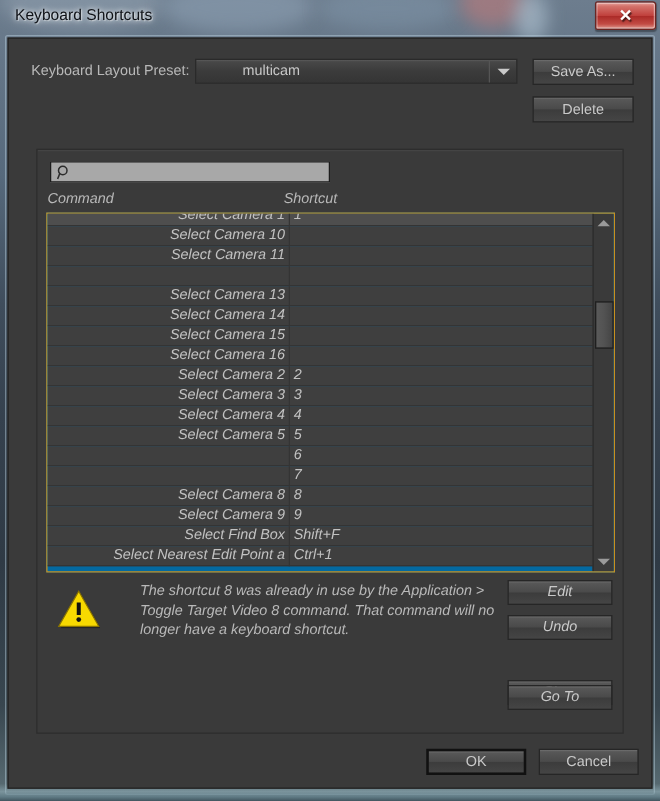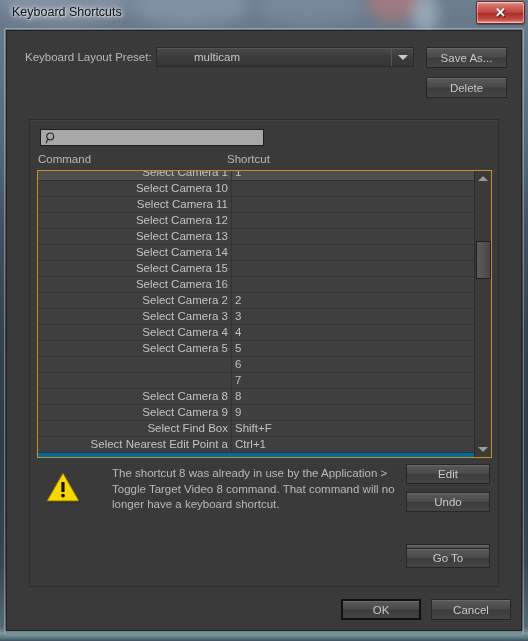--- a/index.html
+++ b/index.html
@@ -147,20 +147,21 @@
   #btn-delete  { position: absolute; left: 419px; top: 46px; width: 81px; height: 21px; }
 
   
   #inner-panel {
     position: absolute; left: 22px; top: 88px;
     width: 470px; height: 468px;
     background: #3a3a3a;
     border: 1px solid #2d2d2d;
     box-shadow: inset 0 1px 0 rgba(255,255,255,.05);
     box-sizing: border-box;
+    font-style: italic;
   }
 
   
   #search-box {
     position: absolute; left: 10px; top: 9px;
     width: 224px; height: 17px;
     background: #a8a8a8;
     border: 1px solid #1d1d1d;
     box-sizing: border-box;
     cursor: text;
@@ -352,21 +353,20 @@
               <div class="cmd">Select Camera 10</div>
               <div class="vdiv"></div>
               <div class="sc"></div>
             </div>
             <div class="row">
               <div class="cmd">Select Camera 11</div>
               <div class="vdiv"></div>
               <div class="sc"></div>
             </div>
             <div class="row">
-              <div class="cmd">Select Camera 12</div>
               <div class="vdiv"></div>
               <div class="sc"></div>
             </div>
             <div class="row">
               <div class="cmd">Select Camera 13</div>
               <div class="vdiv"></div>
               <div class="sc"></div>
             </div>
             <div class="row">
               <div class="cmd">Select Camera 14</div>

